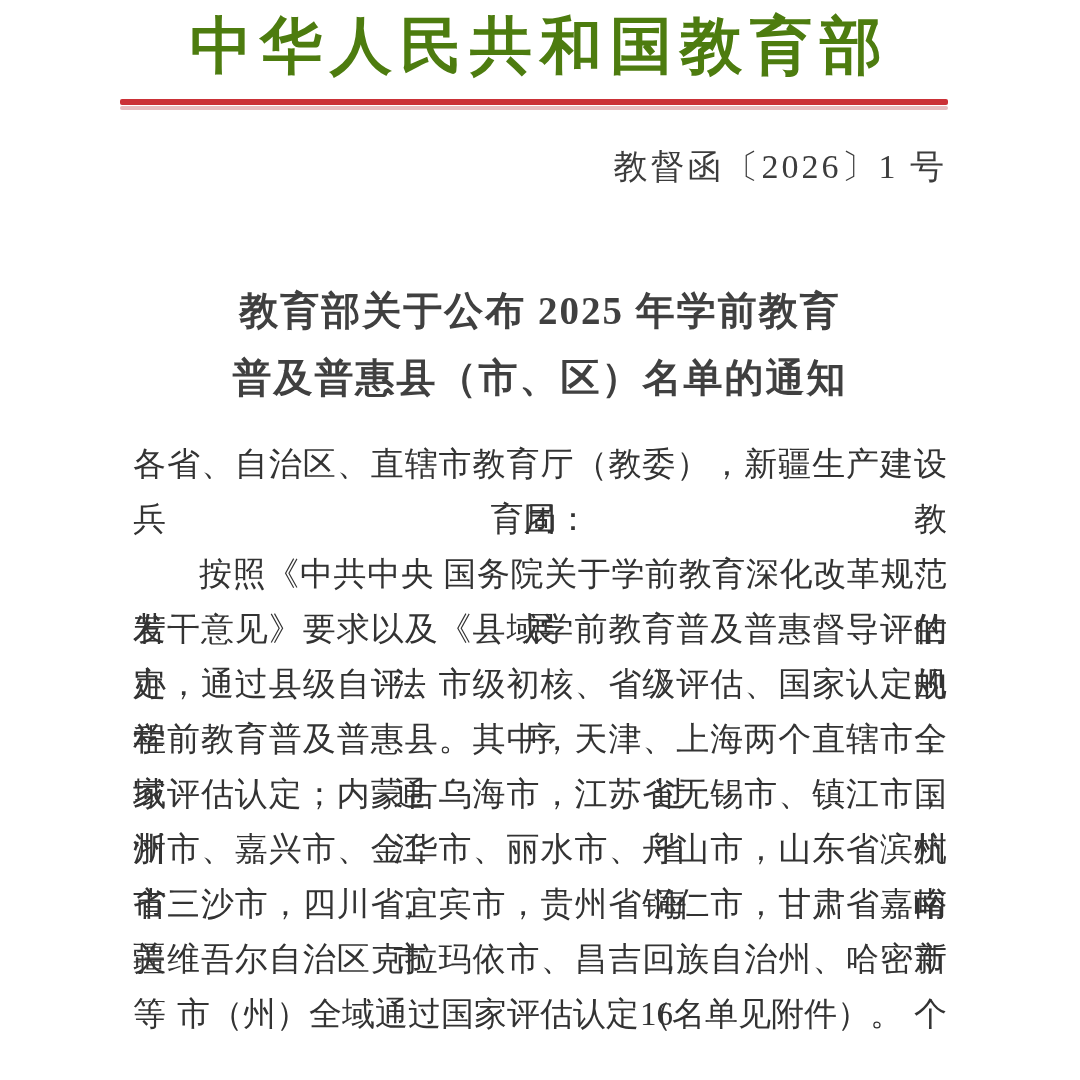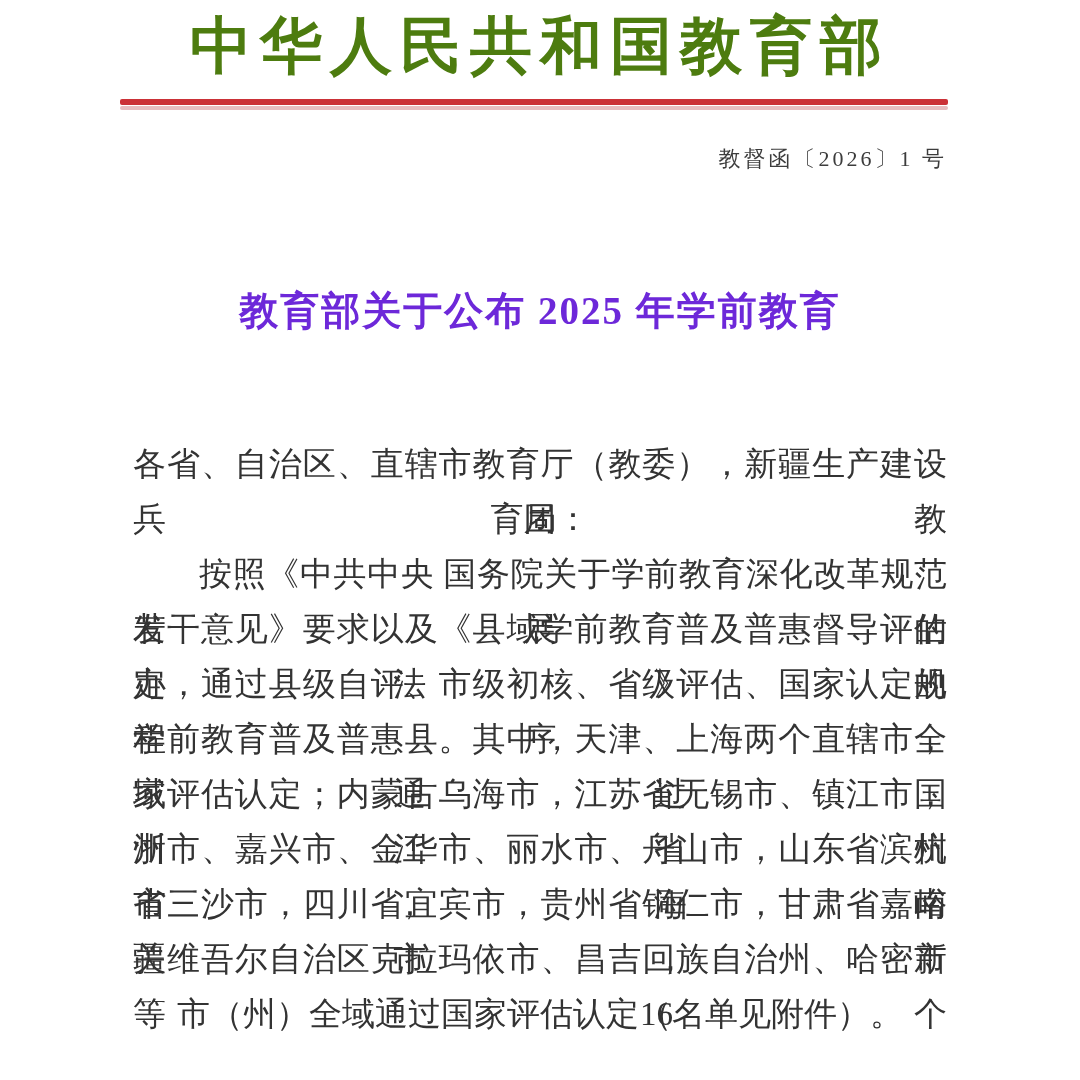--- a/index.html
+++ b/index.html
@@ -44,35 +44,35 @@
     height: 4px;
     background: #e7bdc0;
     margin-top: 1px;
     border-radius: 2px;
   }
   
   .doc-number {
     position: absolute;
     top: 144px;
     right: 133px;
-    font-size: 22px;
+    font-size: 34px;
     color: #3c3c3c;
     letter-spacing: 3px;
     white-space: nowrap;
   }
   
   .doc-title {
     position: absolute;
     top: 277px;
     left: 0;
     width: 100%;
     text-align: center;
     font-size: 39px;
     font-weight: 700;
-    color: #6d28d9;
+    color: #404040;
     line-height: 67px;
     letter-spacing: 2px;
   }
   
   .body-block {
     position: absolute;
     top: 437px;
     left: 133px;
     width: 814px;
     font-size: 33px;
@@ -105,20 +105,21 @@
 
   <div class="divider">
     <div class="bar-dark"></div>
     <div class="bar-light"></div>
   </div>
 
   <div class="doc-number">教督函〔2026〕1 号</div>
 
   <div class="doc-title">
     <div>教育部关于公布 2025 年学前教育</div>
+    <div>普及普惠县（市、区）名单的通知</div>
   </div>
 
   <div class="body-block">
     <span class="body-line justify">各省、自治区、直辖市教育厅（教委），新疆生产建设兵团教</span>
     <span class="body-line">育局：</span>
     <span class="body-line justify indent">按照《中共中央 国务院关于学前教育深化改革规范发展的</span>
     <span class="body-line justify">若干意见》要求以及《县域学前教育普及普惠督导评估办法》规</span>
     <span class="body-line justify">定，通过县级自评、市级初核、省级评估、国家认定的程序，</span>
     <span class="body-line justify">学前教育普及普惠县。其中，天津、上海两个直辖市全域通过国</span>
     <span class="body-line justify">家评估认定；内蒙古乌海市，江苏省无锡市、镇江市，浙江省杭</span>

